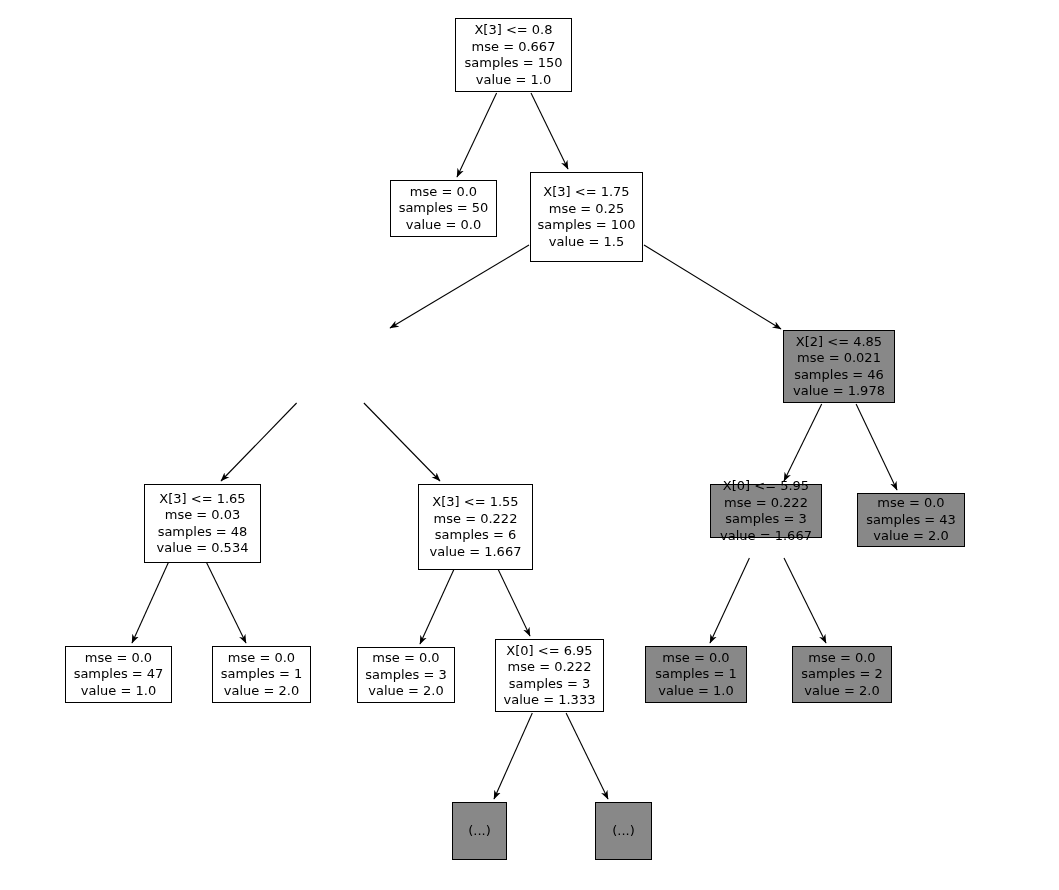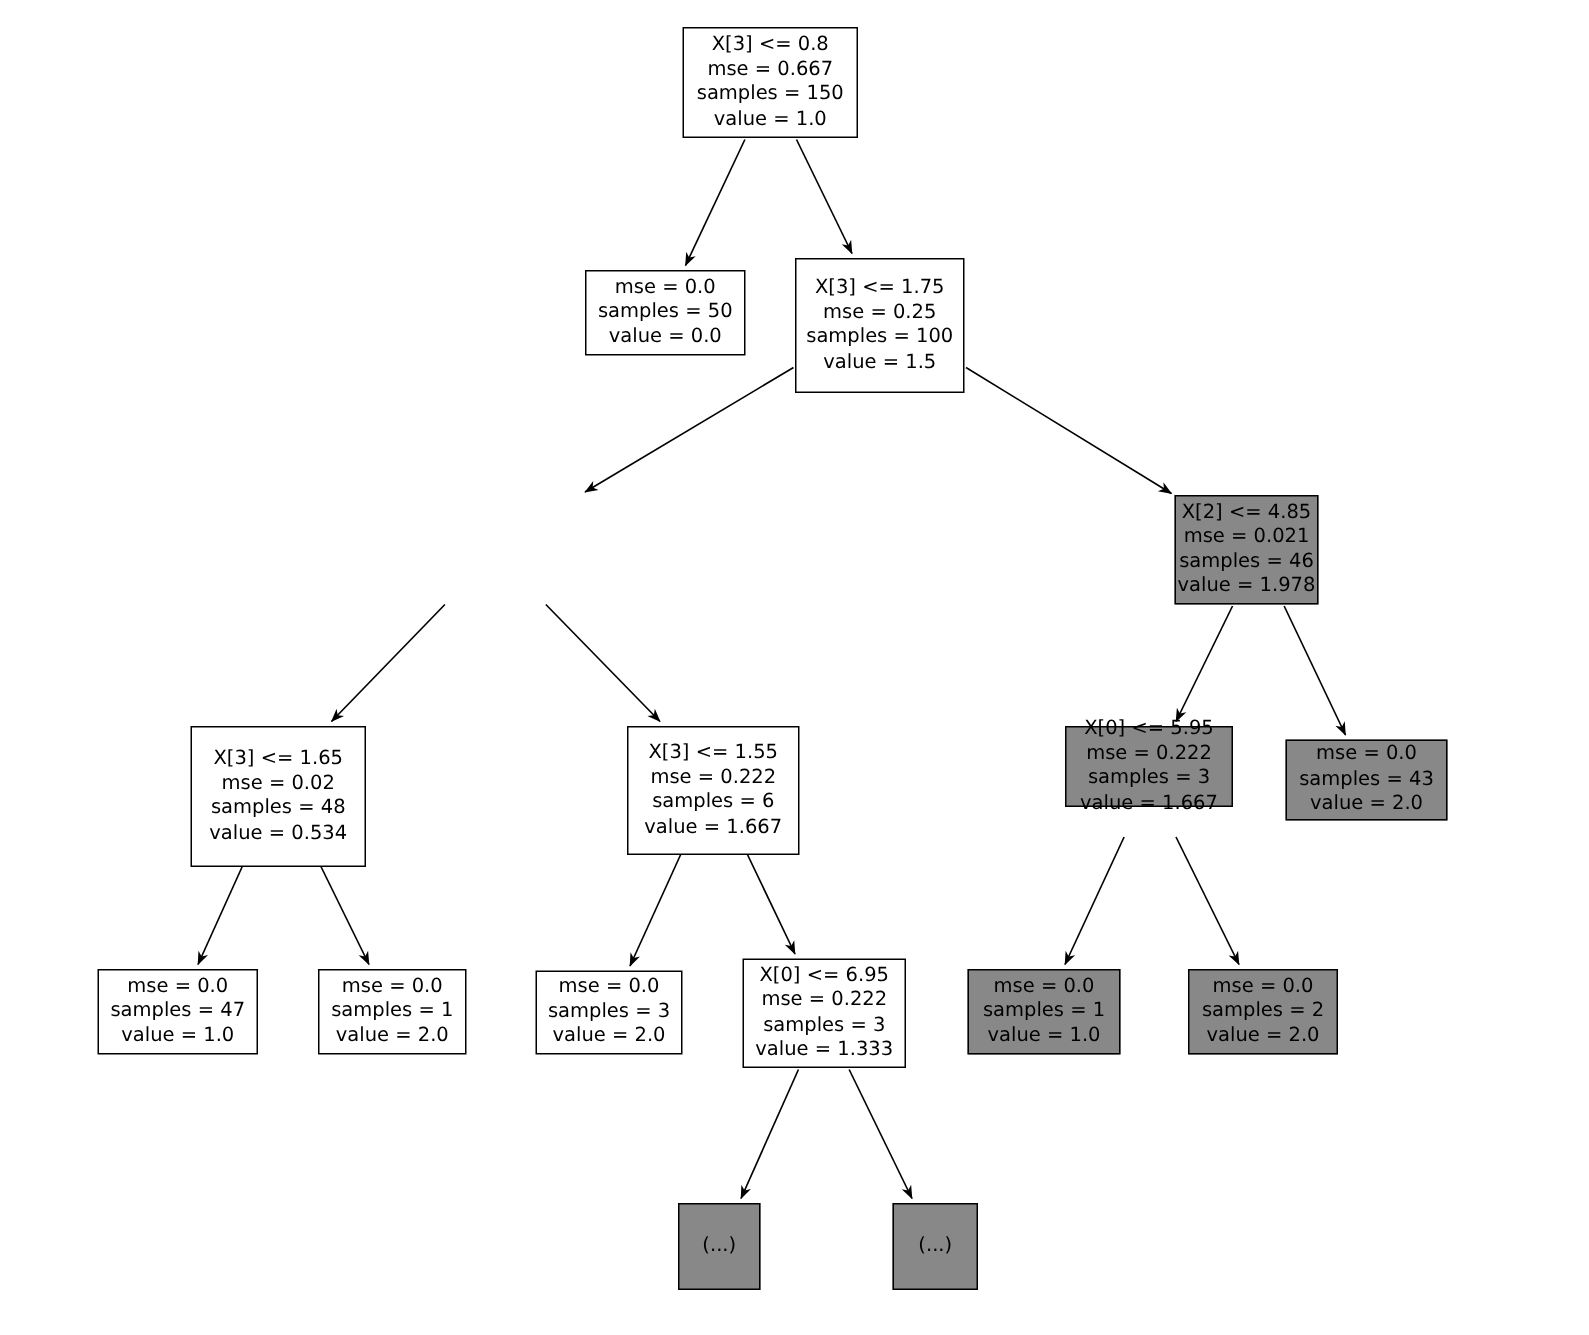--- a/index.html
+++ b/index.html
@@ -93,30 +93,30 @@
   </div>
 
   <div class="node" style="left:530px;top:172px;width:113px;height:90px">
     <span class="nl">X[3] &lt;= 1.75</span>
     <span class="nl">mse = 0.25</span>
     <span class="nl">samples = 100</span>
     <span class="nl">value = 1.5</span>
   </div>
 
 
-  <div class="node filled" style="left:783px;top:330px;width:96px;height:73px">
+  <div class="node filled" style="left:783px;top:330px;width:112px;height:73px">
     <span class="nl">X[2] &lt;= 4.85</span>
     <span class="nl">mse = 0.021</span>
     <span class="nl">samples = 46</span>
     <span class="nl">value = 1.978</span>
   </div>
 
-  <div class="node" style="left:127px;top:484px;width:117px;height:94px">
+  <div class="node" style="left:144px;top:484px;width:117px;height:79px">
     <span class="nl">X[3] &lt;= 1.65</span>
-    <span class="nl">mse = 0.02</span>
+    <span class="nl">mse = 0.03</span>
     <span class="nl">samples = 48</span>
     <span class="nl">value = 0.534</span>
   </div>
 
   <div class="node" style="left:418px;top:484px;width:115px;height:86px">
     <span class="nl">X[3] &lt;= 1.55</span>
     <span class="nl">mse = 0.222</span>
     <span class="nl">samples = 6</span>
     <span class="nl">value = 1.667</span>
   </div>

